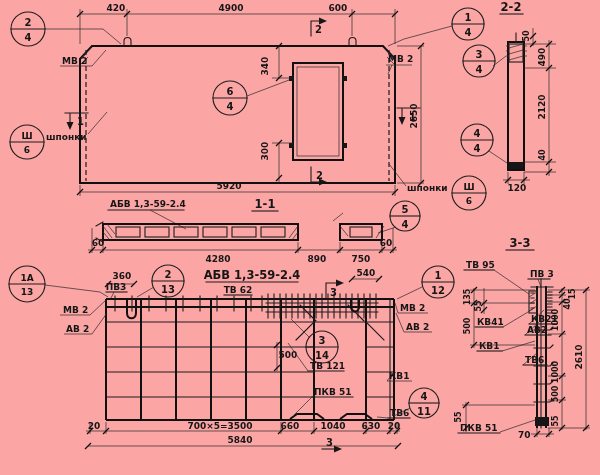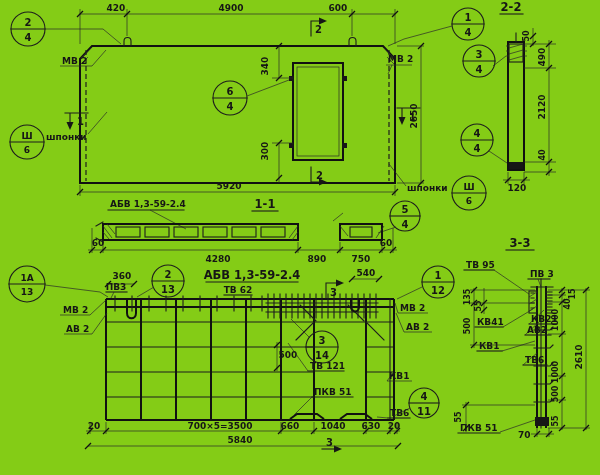--- a/index.html
+++ b/index.html
@@ -1,16 +1,16 @@
 <!DOCTYPE html>
 <html><head>
 <meta charset="utf-8">
 <style>
   html,body{margin:0;padding:0;background:#e8e6e0;}
-  .sheet{position:relative;width:600px;height:475px;background:#84cc16;overflow:hidden;}
+  .sheet{position:relative;width:600px;height:475px;background:#fca5a5;overflow:hidden;}
   svg{position:absolute;left:0;top:0;}
   .ln{stroke:#1d1d1d;stroke-width:1.1;fill:none;stroke-linecap:square;}
   .bold{stroke:#111;stroke-width:2;fill:none;}
   .thin{stroke:#2a2a2a;stroke-width:0.7;fill:none;}
   .dash{stroke:#1d1d1d;stroke-width:1.2;fill:none;stroke-dasharray:5 3;}
   .tick{stroke:#111;stroke-width:1.3;fill:none;}
   .fill{fill:#161616;stroke:none;}
   text{fill:#161616;font-family:"DejaVu Sans",sans-serif;font-weight:700;}
   .t8{font-size:8px;}
   .t9{font-size:9px;}

